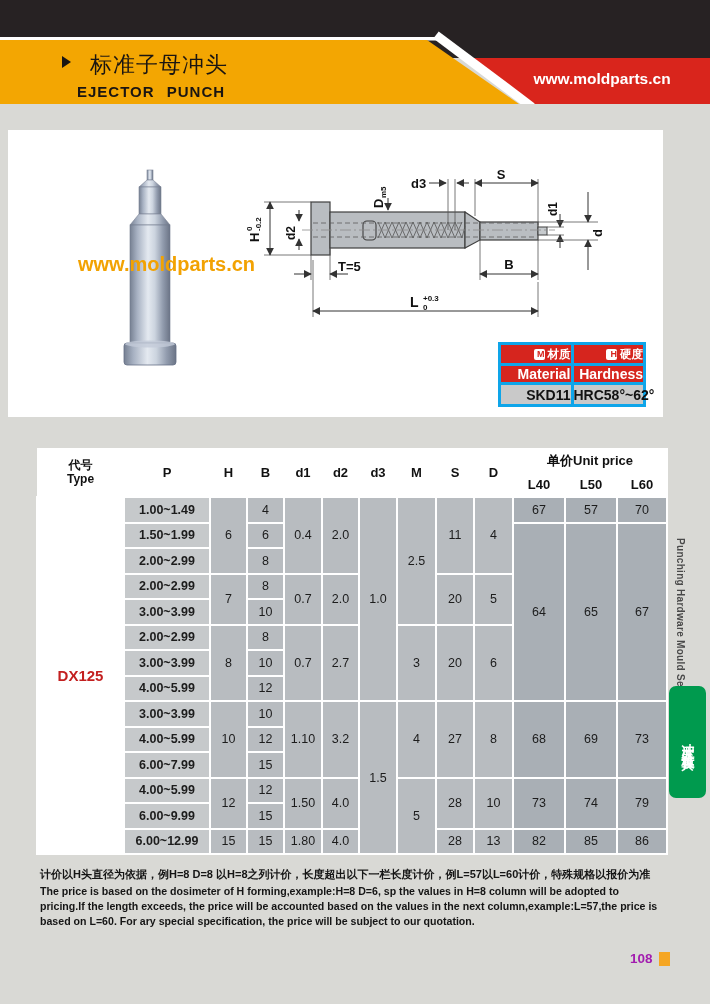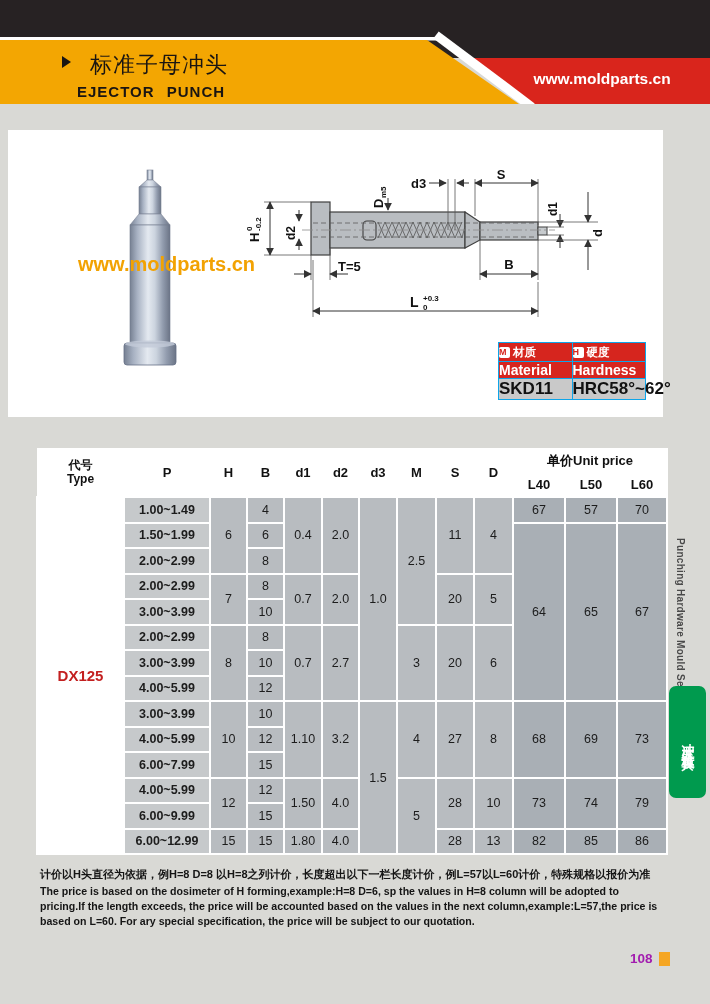--- a/index.html
+++ b/index.html
@@ -13,25 +13,25 @@
   .title-cn{margin-left:28px;font-size:22px;font-weight:normal;letter-spacing:1px;}
   .title-en{margin-left:15px;font-size:15px;font-weight:bold;letter-spacing:1px;word-spacing:7px;margin-top:3px;}
   .site{position:absolute;left:512px;top:70px;width:180px;text-align:center;color:#fff;font-size:15.5px;font-weight:bold;}
 
   
   .panel{position:absolute;left:8px;top:130px;width:655px;height:287px;background:#ffffff;}
   .watermark{position:absolute;left:70px;top:123px;font-size:20px;font-weight:bold;color:#f2a202;white-space:nowrap;}
 
   
   .mat{position:absolute;left:490px;top:212px;width:148px;border-collapse:collapse;table-layout:fixed;border:1px solid #9a9a9a;}
-  .mat td{border:1px solid #0ea5e9;text-align:left;padding:0;}
+  .mat td{border:3px solid #0ea5e9;text-align:right;padding:0;}
   .mat .red{background:#d6251e;color:#fff;}
   .mat .r1 td{height:18px;font-size:11.5px;font-weight:bold;}
   .mat .r2 td{height:14px;font-size:14px;font-weight:bold;}
-  .mat .r3 td{height:19px;background:#c9c9c9;color:#111;font-size:17px;font-weight:bold;}
+  .mat .r3 td{height:19px;background:#c9c9c9;color:#111;font-size:14px;font-weight:bold;}
   .badge{display:inline-block;width:11px;height:11px;line-height:11px;background:#fff;color:#d6251e;font-size:9px;font-weight:bold;border-radius:2px;margin-right:3px;vertical-align:1px;}
 
   
   .sec{position:absolute;left:38px;top:423px;width:624px;height:18px;}
   .sec .dot{position:absolute;left:0;top:3px;width:11px;height:11px;border-radius:50%;background:#c01311;}
   .sec .t{position:absolute;left:16px;top:0;font-size:13px;font-weight:bold;color:#111;white-space:nowrap;}
   .sec .u{position:absolute;right:0;top:4px;font-size:11px;font-weight:bold;color:#111;}
 
   
   .pt{position:absolute;left:36px;top:448px;width:630px;border-collapse:collapse;table-layout:fixed;}

